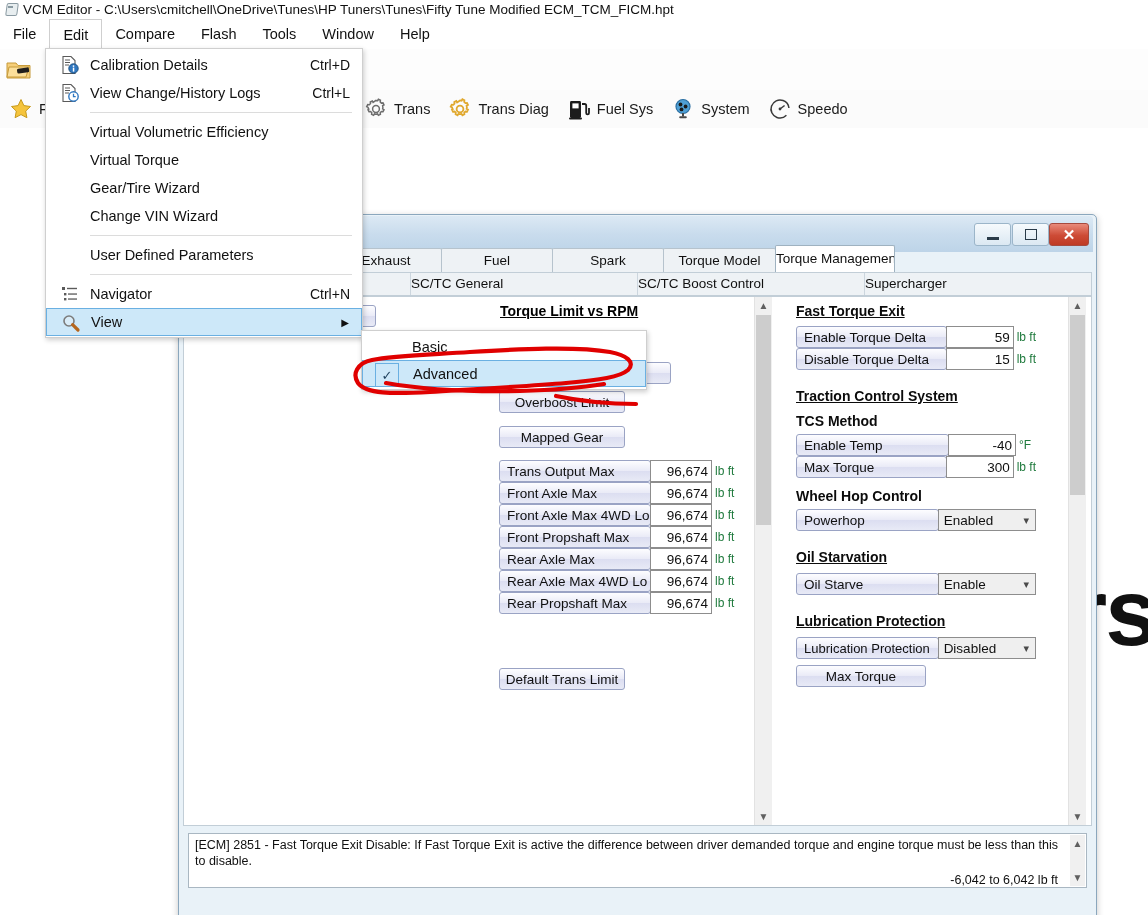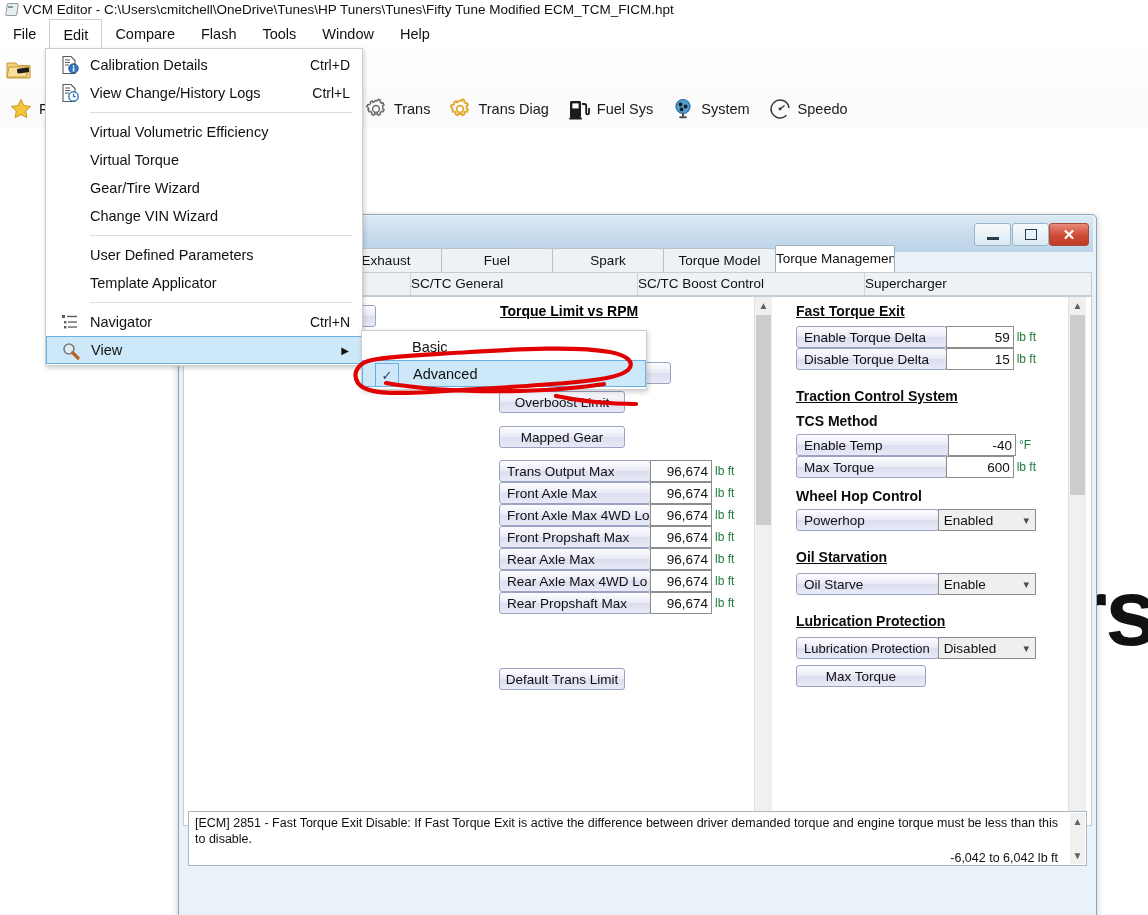--- a/index.html
+++ b/index.html
@@ -135,21 +135,21 @@
   .unit{font-size:12px;color:#1f7a3d;margin-left:3px;white-space:nowrap;}
   .field-row{display:flex;align-items:center;margin-bottom:0;}
   .combo{
     height:22px;border:1px solid #8d8d8d;background:#efefef;font-size:13.5px;color:#101010;
     display:flex;align-items:center;padding-left:5px;justify-content:space-between;
     padding-right:6px;box-sizing:border-box;
   }
   .combo .caret{font-size:11px;color:#4a4a4a;}
   
   #statusbox{
-    position:absolute;left:9px;top:596px;width:899px;height:55px;background:#ffffff;
+    position:absolute;left:9px;top:618px;width:899px;height:55px;background:#ffffff;
     border:1px solid #a9b7c2;box-sizing:border-box;padding:3px 6px;font-size:12.5px;color:#101010;
     line-height:16px;
   }
   #status-range{text-align:right;margin-top:3px;}
   #status-scroll{
     position:absolute;right:1px;top:1px;width:15px;bottom:1px;background:#f0f0f0;
   }
   
   #edit-menu{
     position:absolute;left:45px;top:48px;width:316px;background:#ffffff;
@@ -429,21 +429,21 @@
           <div style="height:9px"></div>
           <div class="sub-head">TCS Method</div>
           <div style="height:5px"></div>
           <div class="field-row">
             <div class="rowbtn" style="width:153px">Enable Temp</div>
             <div class="valbox" style="width:68px;margin-left:-1px">-40</div>
             <div class="unit">°F</div>
           </div>
           <div class="field-row">
             <div class="rowbtn" style="width:153px">Max Torque</div>
-            <div class="valbox" style="width:68px;margin-left:-1px">600</div>
+            <div class="valbox" style="width:68px;margin-left:-1px">300</div>
             <div class="unit">lb ft</div>
           </div>
 
           <div style="height:10px"></div>
           <div class="sub-head">Wheel Hop Control</div>
           <div style="height:5px"></div>
           <div class="field-row">
             <div class="rowbtn" style="width:153px">Powerhop</div>
             <div class="combo" style="width:105px;margin-left:-1px">
               <span>Enabled</span>
@@ -536,23 +536,20 @@
     <span>Gear/Tire Wizard</span>
   </div>
   <div class="mrow">
     <span>Change VIN Wizard</span>
   </div>
 
   <div class="msep"></div>
 
   <div class="mrow">
     <span>User Defined Parameters</span>
-  </div>
-  <div class="mrow">
-    <span>Template Applicator</span>
   </div>
 
   <div class="msep"></div>
 
   <div class="mrow">
     <span class="micon">
       <svg width="20" height="20" viewBox="0 0 20 20">
         <rect x="2" y="3" width="3" height="3" fill="#5a5a5a"></rect>
         <rect x="7" y="3.8" width="10" height="1.4" fill="#5a5a5a"></rect>
         <rect x="4" y="9" width="2.4" height="2.4" fill="#5a5a5a"></rect>

